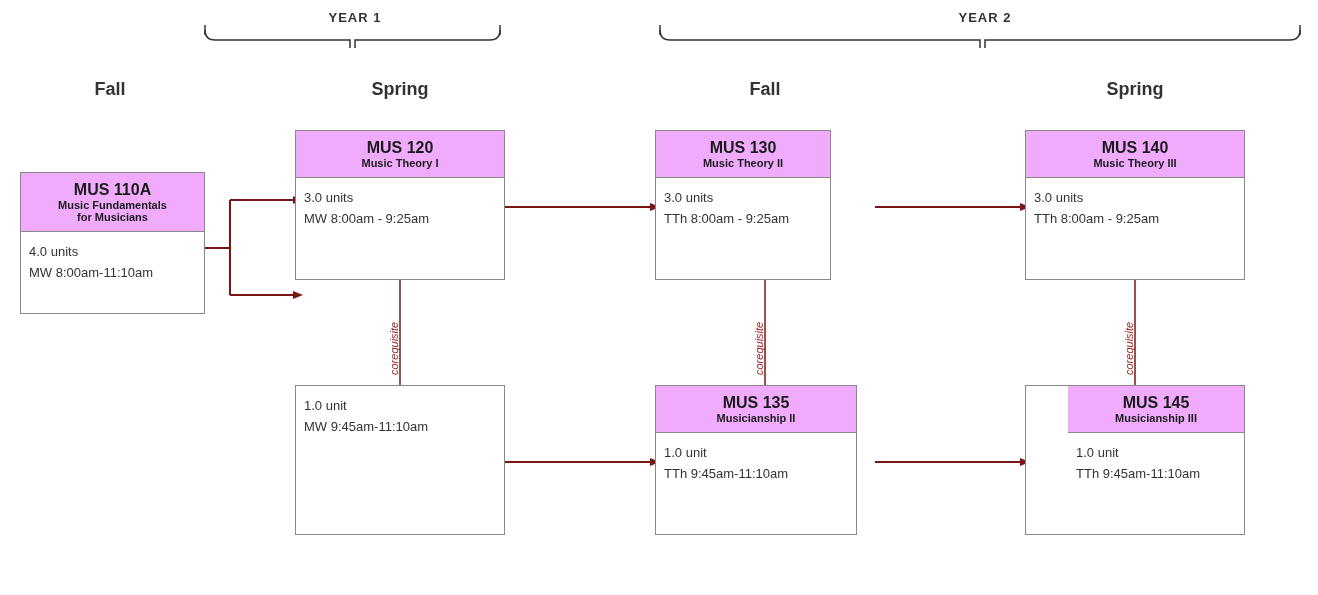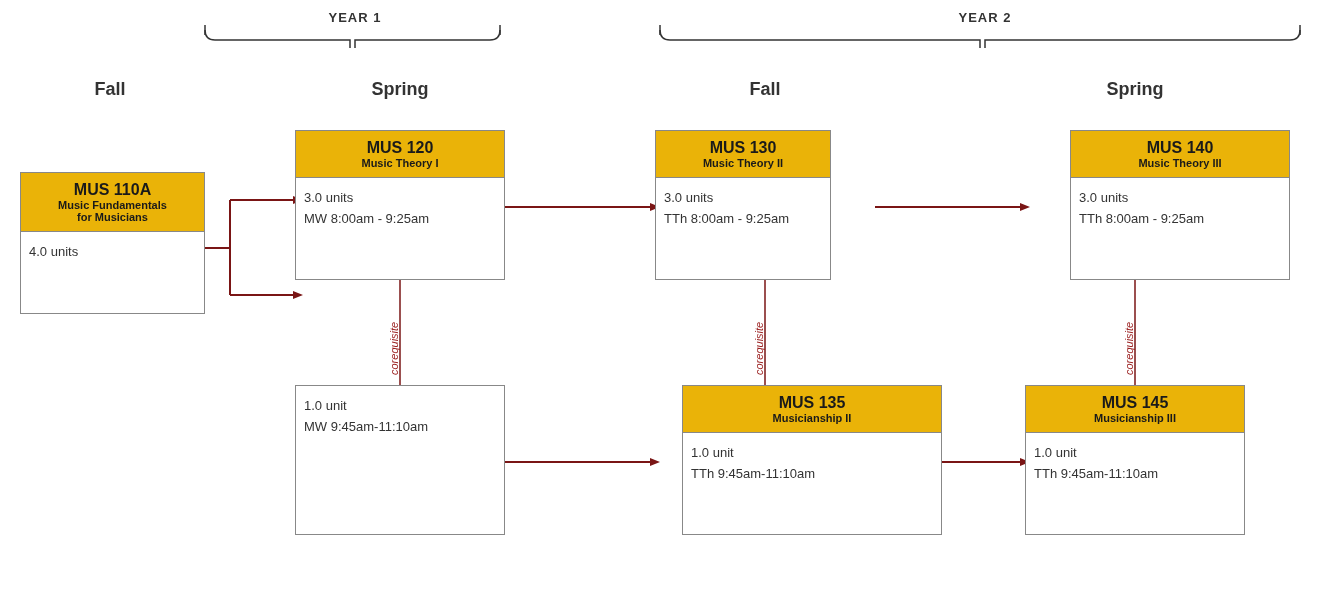--- a/index.html
+++ b/index.html
@@ -20,21 +20,21 @@
     }
 
     
     .card {
       position: absolute;
       border: 1.5px solid #888;
       background: #fff;
     }
 
     .card-header {
-      background: #eab308;
+      background: #f0abfc;
       text-align: center;
       padding: 8px 6px;
       border-bottom: 1.5px solid #888;
     }
 
     .card-header .course-num {
       font-weight: bold;
       font-size: 16px;
       color: #1a1a1a;
     }
@@ -129,20 +129,21 @@
   <div class="coreq-label" style="left: 1123px; top: 295px; height: 80px;">corequisite</div>
 
   <div class="card" style="left:20px;top:172px;width:185px;height:142px;">
     <div class="card-header">
       <div class="course-num">MUS 110A</div>
       <div class="course-name" style="white-space:pre-line;">Music Fundamentals
 for Musicians</div>
     </div>
     <div class="card-body">
       <div>4.0 units</div>
+      <div>MW 8:00am-11:10am</div>
     </div>
   </div>
 
   <div class="card" style="left:295px;top:130px;width:210px;height:150px;">
     <div class="card-header">
       <div class="course-num">MUS 120</div>
       <div class="course-name">Music Theory I</div>
     </div>
     <div class="card-body">
       <div>3.0 units</div>
@@ -161,43 +162,43 @@
     <div class="card-header">
       <div class="course-num">MUS 130</div>
       <div class="course-name">Music Theory II</div>
     </div>
     <div class="card-body">
       <div>3.0 units</div>
       <div>TTh 8:00am - 9:25am</div>
     </div>
   </div>
 
-  <div class="card" style="left:655px;top:385px;width:260px;height:150px;margin-left:27px;">
+  <div class="card" style="left:655px;top:385px;width:202px;height:150px;">
     <div class="card-header">
       <div class="course-num">MUS 135</div>
       <div class="course-name">Musicianship II</div>
     </div>
     <div class="card-body">
       <div>1.0 unit</div>
       <div>TTh 9:45am-11:10am</div>
     </div>
   </div>
 
-  <div class="card" style="left:1025px;top:130px;width:220px;height:150px;margin-left:45px;">
+  <div class="card" style="left:1025px;top:130px;width:220px;height:150px;">
     <div class="card-header">
       <div class="course-num">MUS 140</div>
       <div class="course-name">Music Theory III</div>
     </div>
     <div class="card-body">
       <div>3.0 units</div>
       <div>TTh 8:00am - 9:25am</div>
     </div>
   </div>
 
-  <div class="card" style="left:1025px;top:385px;width:220px;height:150px;">
+  <div class="card" style="left:1025px;top:385px;width:220px;height:150px;padding-left:42px;">
     <div class="card-header">
       <div class="course-num">MUS 145</div>
       <div class="course-name">Musicianship III</div>
     </div>
     <div class="card-body">
       <div>1.0 unit</div>
       <div>TTh 9:45am-11:10am</div>
     </div>
   </div>
 

